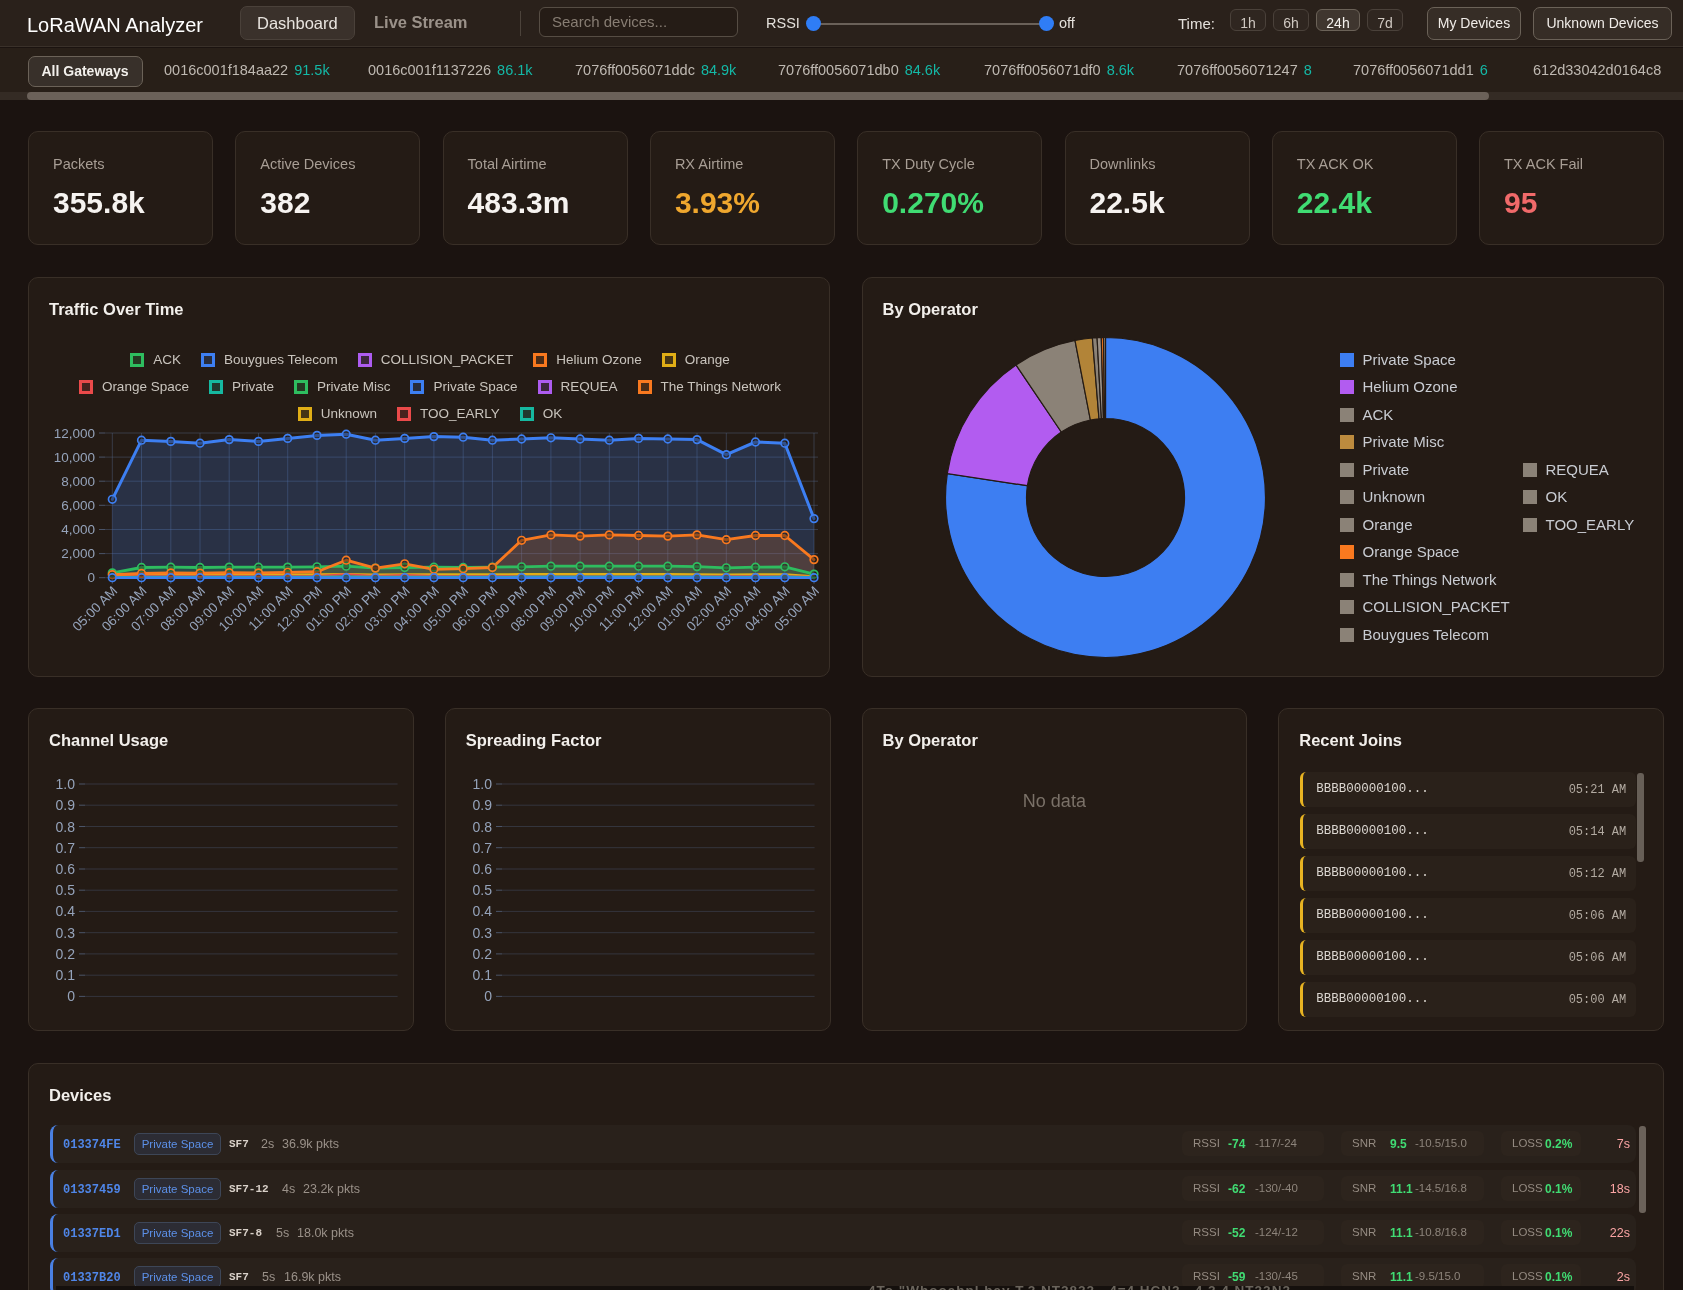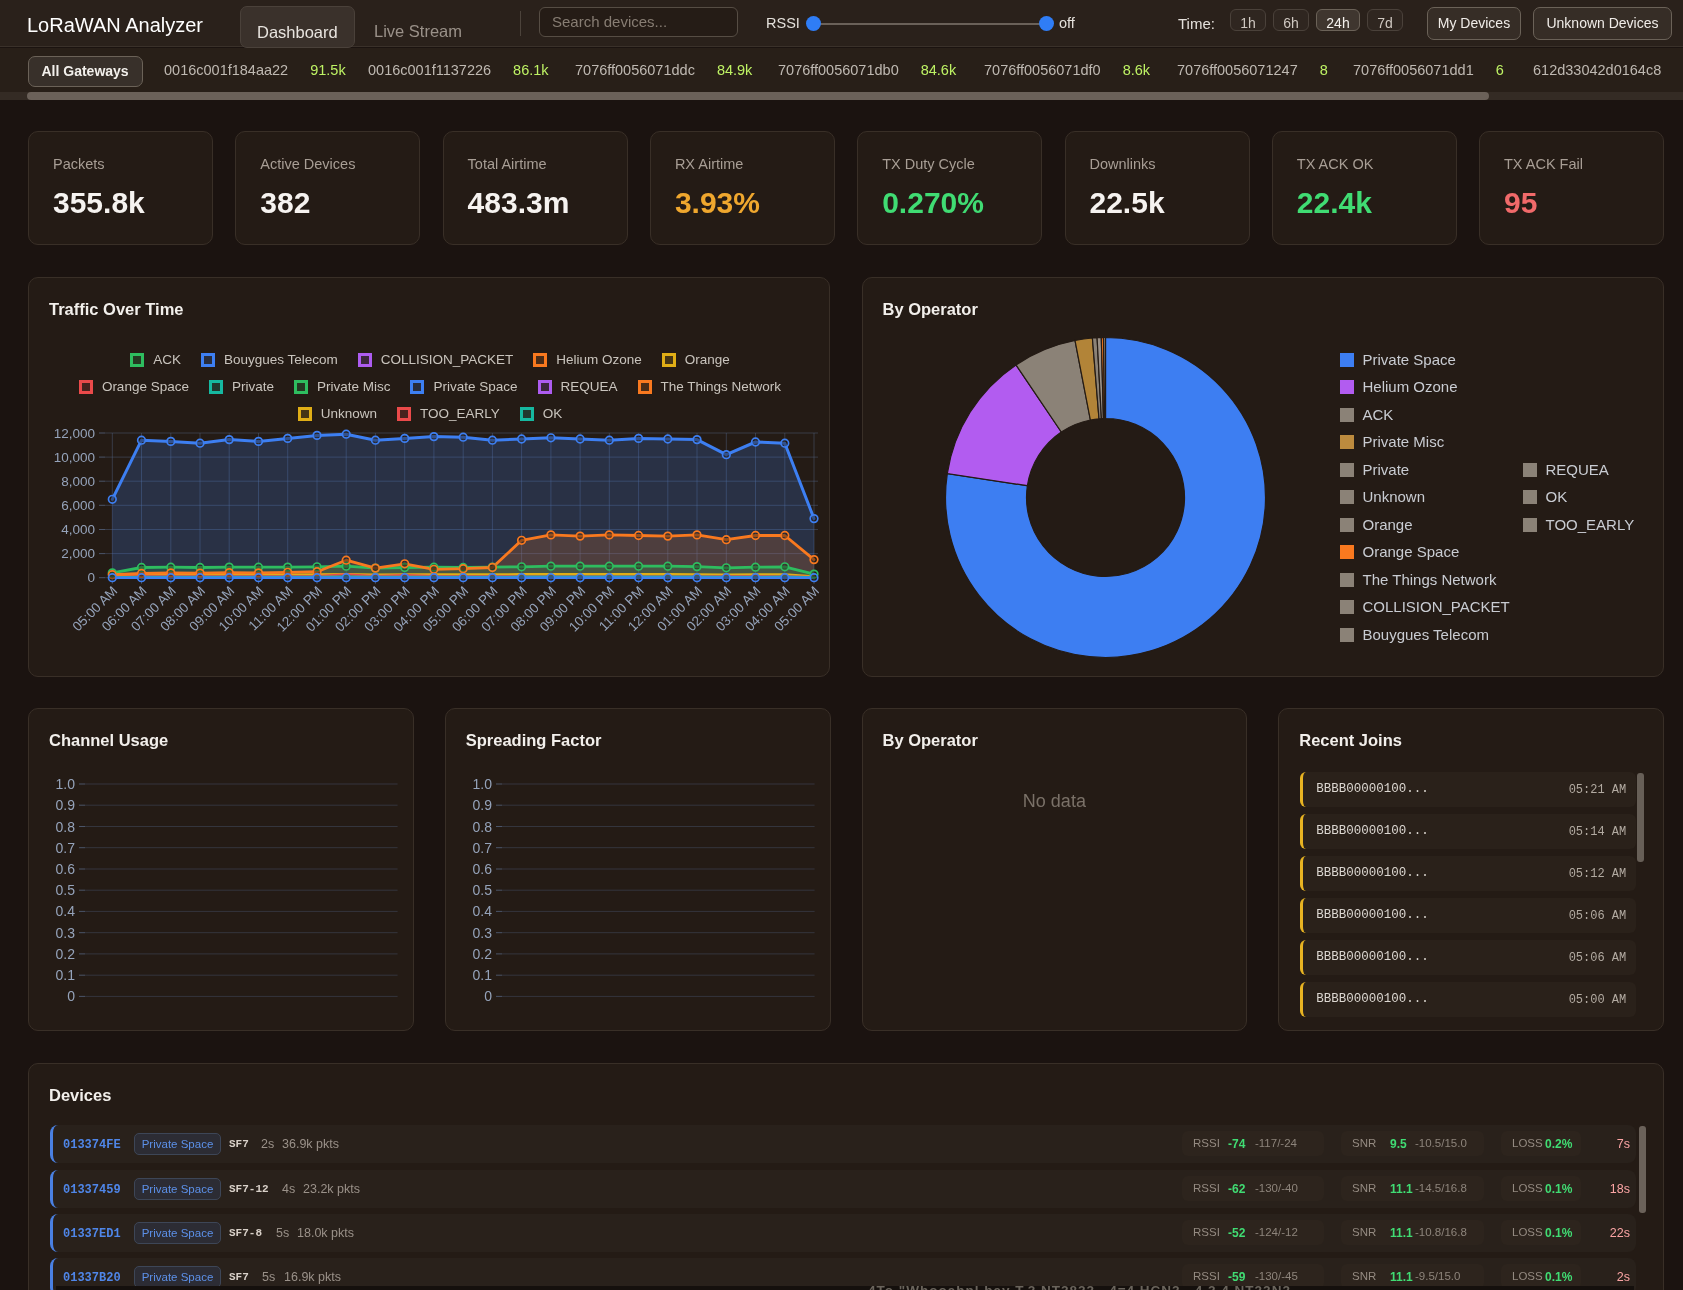--- a/index.html
+++ b/index.html
@@ -3,21 +3,21 @@
 <meta charset="utf-8">
 <style>
   * { margin:0; padding:0; box-sizing:border-box; }
   html,body { width:1683px; height:1290px; overflow:hidden; background:#1b1310;
     font-family:"Liberation Sans", sans-serif; }
   .mono { font-family:"Liberation Mono", monospace; }
   
   .topbar { position:absolute; left:0; top:0; width:1683px; height:47px; background:#2a211b;
     border-bottom:1px solid #3a312a; }
   .brand { position:absolute; left:27px; top:14px; font-size:20px; font-weight:normal; color:#fff; }
-  .navbtn { position:absolute; top:6px; height:42px; line-height:32px; padding:9px 16px; font-size:16.5px;
+  .navbtn { position:absolute; top:6px; height:34px; line-height:32px; padding:0 16px; font-size:16.5px;
     border-radius:7px; color:#e8e4df; }
   .navbtn.active { background:#3a312b; border:1px solid #4a413a; }
   .navbtn.idle { color:#9a9189; }
   .vsep { position:absolute; left:520px; top:11px; width:1px; height:25px; background:#4c433b; }
   .search { position:absolute; left:539px; top:7px; width:199px; height:30px; background:#251c16;
     border:1px solid #564d44; border-radius:6px; color:#877d73; font-size:15px; line-height:28px; padding:0 12px; }
   .rssilbl { position:absolute; left:766px; top:15px; font-size:14.5px; color:#e4e0db; }
   .track { position:absolute; left:813px; top:22.5px; width:233px; height:2px; background:#6a6159; border-radius:2px; }
   .thumbdot { position:absolute; top:-6.5px; width:15px; height:15px; border-radius:50%; background:#2f7df6; }
   .offlbl { position:absolute; left:1059px; top:15px; font-size:14.5px; color:#e4e0db; }
@@ -25,21 +25,21 @@
   .tbtn { position:absolute; top:9px; height:22px; line-height:27px; text-align:center; font-size:14px;
     color:#cfc8c1; background:#2f2620; border:1px solid #4a413a; border-radius:6px; }
   .tbtn.active { background:#3f362f; border-color:#6b6258; color:#f3f0ec; }
   .bigbtn { position:absolute; top:7px; height:33px; line-height:31px; text-align:center; font-size:14px;
     color:#f0ece8; background:#362d26; border:1px solid #6b6258; border-radius:7px; }
   
   .gwbar { position:absolute; left:0; top:48px; width:1683px; height:44px; background:#281f18; }
   .gwall { position:absolute; left:27.5px; top:8px; height:31px; line-height:29px; padding:0 13px; font-size:14px;
     font-weight:bold; color:#f3f0ec; background:#38302a; border:1px solid #6b6258; border-radius:7px; }
   .gwitem { position:absolute; top:14px; font-size:14.5px; color:#bfb9b2; white-space:nowrap; }
-  .gwitem .cnt { color:#bef264; margin-left:22px; }
+  .gwitem .cnt { color:#14b8a6; margin-left:6px; }
   .hscroll { position:absolute; left:0; top:92px; width:1683px; height:8px; background:#342b24; }
   .hthumb { position:absolute; left:27px; top:0; width:1462px; height:8px; background:#6b6159; border-radius:4px; }
   
   .card { position:absolute; background:#241b15; border:1px solid #392f27; border-radius:10px; }
   .ctitle { position:absolute; left:20px; top:22px; font-size:16.5px; font-weight:bold; color:#f2efeb; }
   .kpi-label { position:absolute; left:24px; top:23.5px; font-size:14.5px; color:#a89e95; }
   .kpi-value { position:absolute; left:24px; top:54px; font-size:30px; font-weight:bold; color:#f6f3f0; }
   .green { color:#40dc73 !important; }
   .orange { color:#efa72e !important; }
   .red { color:#f16a6a !important; }
@@ -71,21 +71,21 @@
   .pill .pv { position:absolute; top:6px; font-weight:bold; font-size:12px; }
   .pill .pr { position:absolute; top:6px; color:#8d847b; }
   .ago { position:absolute; top:12px; font-size:12.5px; color:#fca5a5; text-align:right; width:40px; }
 </style>
 </head>
 <body>
 
 <div class="topbar">
   <div class="brand">LoRaWAN Analyzer</div>
   <div class="navbtn active" style="left:240px;">Dashboard</div>
-  <div class="navbtn idle" style="left:358px;">Live Stream</div>
+  <div class="navbtn idle" style="left:358px;font-weight:bold;">Live Stream</div>
   <div class="vsep"></div>
   <div class="search">Search devices...</div>
   <div class="rssilbl">RSSI</div>
   <div class="track">
     <div class="thumbdot" style="left:-7px;"></div>
     <div class="thumbdot" style="right:-8px;"></div>
   </div>
   <div class="offlbl">off</div>
   <div class="timelbl">Time:</div>
   <div class="tbtn" style="left:1230px; width:36px;">1h</div>

